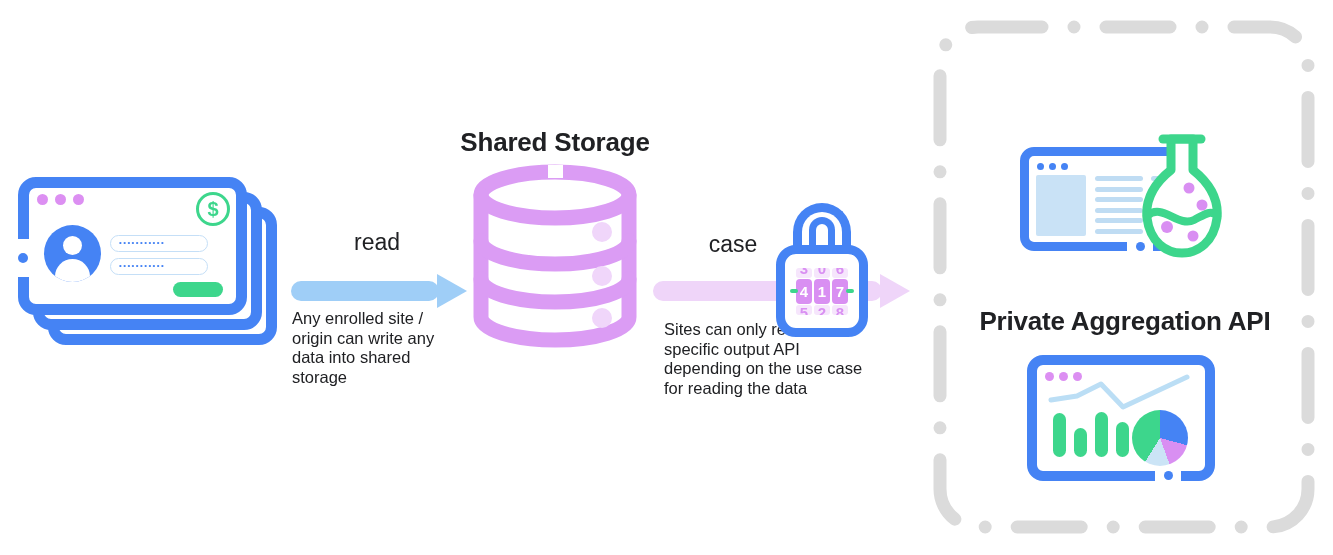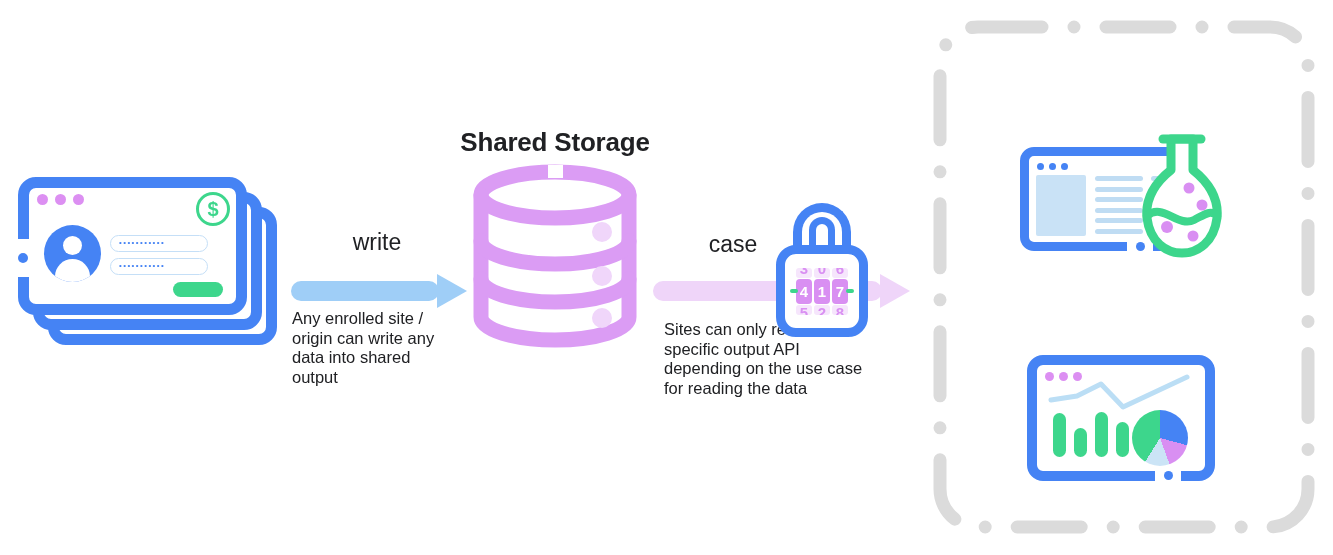--- a/index.html
+++ b/index.html
@@ -116,29 +116,29 @@
       <div class="field f2">
         <span>•••••••••••</span>
       </div>
       <div class="cta"></div>
       <div class="edge-gap">
           <i></i>
         </div>
     </div>
   </div>
 
-  <div class="abs flow-label" style="left:291px; top:229px; width:172px;">write</div>
+  <div class="abs flow-label" style="left:291px; top:229px; width:172px;">read</div>
   <div class="abs arrow write-arrow" style="left:291px; top:274px; width:180px;">
     <div class="shaft"></div>
       <div class="head"></div>
   </div>
   <div class="abs caption" style="left:292px; top:309px; width:190px;">Any enrolled site /
 origin can write any
 data into shared
-output</div>
+storage</div>
 
   <div class="abs big-title" style="left:400px; top:127px; width:310px;">Shared Storage</div>
   <svg class="abs" style="left:471px; top:164px;" width="168" height="184" viewBox="0 0 168 184">
     <g fill="none" stroke="#DB9CF4" stroke-width="15" stroke-linecap="round">
       <ellipse cx="84" cy="31" rx="74" ry="23"></ellipse>
       <path d="M10 31 L10 153 A74 23 0 0 0 158 153 L158 31"></path>
       <path d="M10 77 A74 23 0 0 0 158 77"></path>
       <path d="M10 115 A74 23 0 0 0 158 115"></path>
     </g>
     <rect x="77" y="1" width="15" height="13" fill="#ffffff"></rect>
@@ -236,20 +236,21 @@
       <path d="M11 84 C26 70 42 96 58 88 C68 83 75 77 81 84" fill="none" stroke="#3DD68C" stroke-width="8" stroke-linecap="round"></path>
       <g fill="#D98FF2">
         <circle cx="53" cy="56" r="5.5"></circle>
         <circle cx="66" cy="73" r="5.5"></circle>
         <circle cx="31" cy="95" r="6"></circle>
         <circle cx="57" cy="104" r="5.5"></circle>
       </g>
     </svg>
   </div>
 
+  <div class="abs big-title" style="left:950px; top:306px; width:350px;">Private Aggregation API</div>
 
   <div class="abs" style="left:1027px; top:355px; width:188px; height:126px;">
     <div class="mini-win" style="left:0; top:0; width:188px; height:126px; border-width:10px; border-radius:16px;">
       <div class="mini-dots orchid">
           <i></i>
           <i></i>
           <i></i>
         </div>
       <svg style="position:absolute; left:0; top:0;" width="168" height="106" viewBox="0 0 168 106">
         <polyline points="14,35 40,31 64,19 86,42 150,12" fill="none" stroke="#BBDEF5" stroke-width="5" stroke-linecap="round" stroke-linejoin="round"></polyline>

